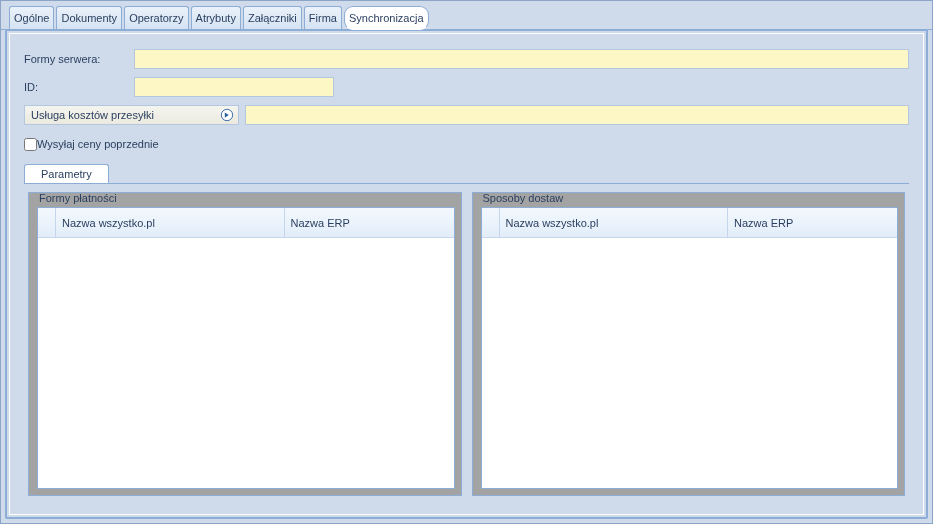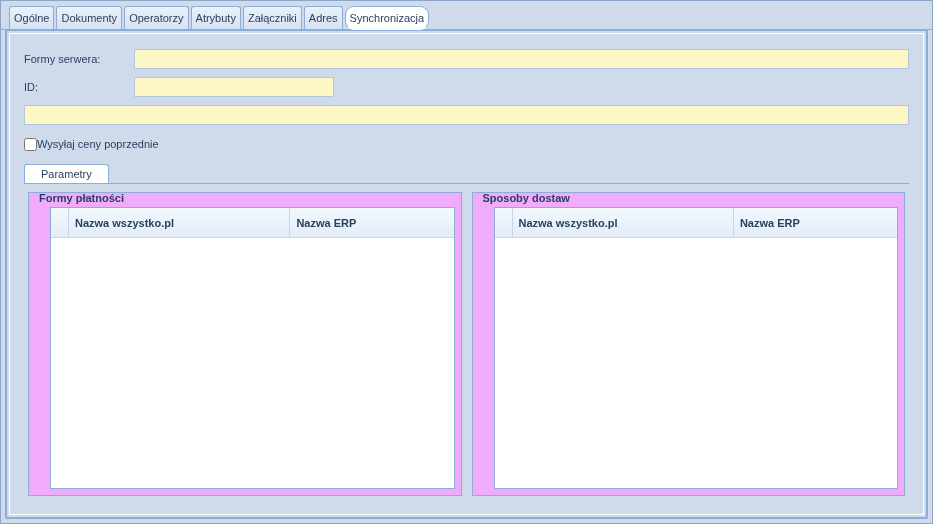--- a/index.html
+++ b/index.html
@@ -159,26 +159,25 @@
     margin: 0 8px 8px 8px;
     border-top: 1px solid #8cadd6;
     background: #cfdaea;
     display: flex;
     gap: 10px;
     padding: 8px 4px 4px 4px;
   }
   .group-box {
     flex: 1;
     border: 1px solid #8cadd6;
-    background: #f0abfc;
+    background: #a3a3a3;
     position: relative;
-    padding: 14px 6px 6px 21px;
+    padding: 14px 6px 6px 8px;
     display: flex;
     flex-direction: column;
-    font-weight: bold;
   }
   .group-title {
     position: absolute;
     top: -1px;
     left: 8px;
     font-size: 11px;
     color: #2a3f5f;
     padding: 0 2px;
     line-height: 12px;
   }
@@ -225,41 +224,50 @@
 <body>
 
 <div class="window">
 
   <div class="tabs-outer">
     <div class="tab"><span>Ogólne</span></div>
     <div class="tab"><span>Dokumenty</span></div>
     <div class="tab"><span>Operatorzy</span></div>
     <div class="tab"><span>Atrybuty</span></div>
     <div class="tab"><span>Załączniki</span></div>
-    <div class="tab"><span>Adres</span></div>
+    <div class="tab"><span>Firma</span></div>
     <div class="tab active"><span>Synchronizacja</span></div>
   </div>
 
   <div class="tab-inner-border">
     <div class="tab-inner-white">
       <div class="content">
 
         <div class="form-area">
 
           <div class="form-row">
             <div class="form-label">Formy serwera:</div>
             <input type="text" class="text-input" value="" style="">
           </div>
 
           <div class="form-row">
             <div class="form-label">ID:</div>
             <input type="text" class="text-input short" value="" style="">
           </div>
 
           <div class="form-row">
+            <div class="lookup-field">
+              <span class="lk-text">Usługa kosztów przesyłki</span>
+              <span class="lk-arrow">
+                <svg viewBox="0 0 16 16">
+                  <circle cx="8" cy="8" r="6.5" fill="#ffffff" stroke="#2a5fa0" stroke-width="1"></circle>
+                  <path d="M5.5 5 L10 8 L5.5 11 Z" fill="#2a5fa0"></path>
+                </svg>
+              </span>
+            </div>
             <input type="text" class="text-input" value="" style="">
           </div>
 
           <div class="form-row checkbox-row">
             <input type="checkbox" id="chk-prev" style="">
             <label for="chk-prev">Wysyłaj ceny poprzednie</label>
           </div>
 
         </div>
 

